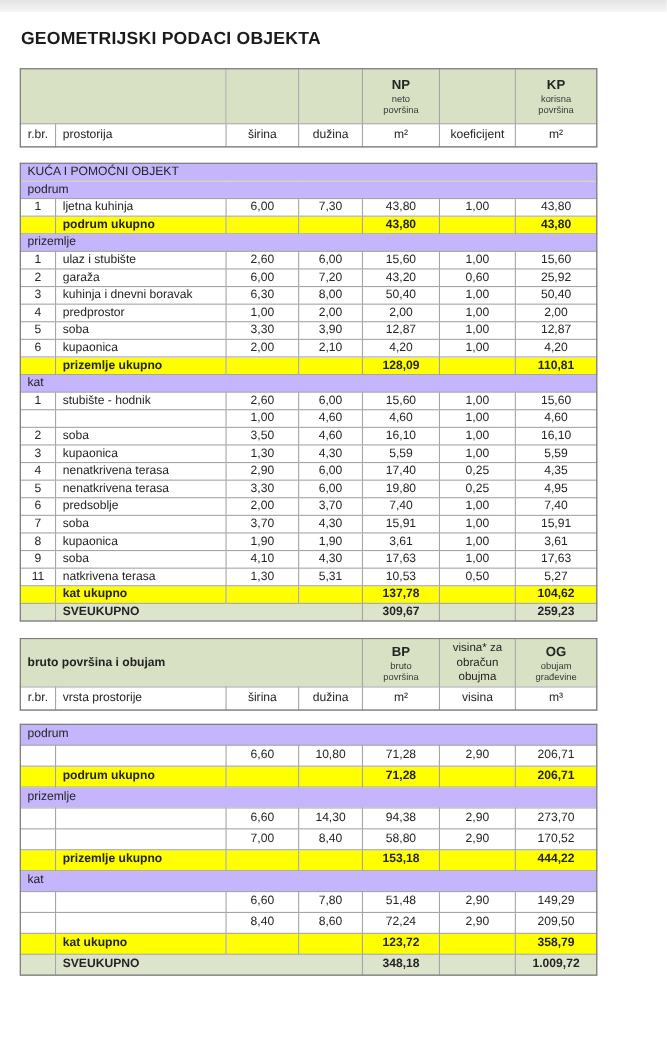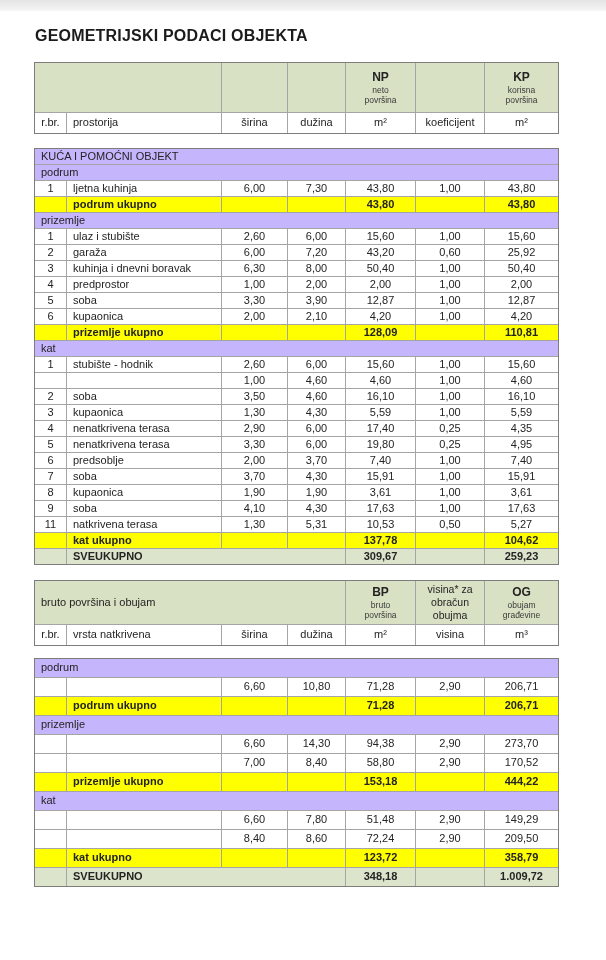--- a/index.html
+++ b/index.html
@@ -8,21 +8,21 @@
     background: #ffffff;
     overflow: hidden;
     font-family: "Liberation Sans", "DejaVu Sans", sans-serif;
     color: #242424;
     -webkit-font-smoothing: antialiased;
   }
   .scan-edge {
     position: absolute; top: 0; left: 0; width: 606px; height: 11px;
     background: linear-gradient(#e4e4e4, #f6f6f6);
   }
-  .page { position: absolute; top: 27px; left: 34px; width: 540px; }
+  .page { position: absolute; top: 27px; left: 18px; width: 540px; }
   h1.doc-title {
     font-size: 16px; font-weight: bold; letter-spacing: 0.2px;
     margin: 0 0 17px 1px; color: #1b1b1b; white-space: nowrap;
   }
   table.grid {
     border-collapse: collapse; table-layout: fixed; width: 524px;
     font-size: 11px; color: #242424;
     outline: 1px solid #7d7d7d; outline-offset: -1px;
   }
   table.grid td {
@@ -42,21 +42,21 @@
   .code { font-weight: bold; font-size: 12px; line-height: 1.25; }
   .small { font-size: 8.5px; line-height: 1.18; color: #3a3a3a; }
   .vis { font-size: 10.5px; line-height: 1.22; }
   .c-rbr { text-align: center; }
   .c-name, td.c-section, .c-label, .hdr-title { text-align: left !important; padding-left: 6px !important; }
   
   tr.row-section td { font-weight: normal; background: #c4b5fd; }
   tr.row-data td { font-weight: normal; background: #fff; }
   tr.row-total td { background: var(--total-yellow, #ffff00); font-weight: bold; }
   tr.row-grand td { background: var(--grand-green, #dde4cc); font-weight: bold; }
-  .hdr-title { font-weight: normal; margin-top: 22px; }
+  .hdr-title { font-weight: bold; margin-top: 22px; }
   .gap14 { height: 14px; } .gap15 { height: 15px; } .gap12 { height: 12px; }
 </style>
 </head>
 <body>
 
 <div class="scan-edge"></div>
 
 <div class="page">
 
   <h1 class="doc-title">GEOMETRIJSKI PODACI OBJEKTA</h1>
@@ -350,21 +350,21 @@
           <div class="vis">obujma</div>
         </td>
         <td>
           <div class="code">OG</div>
           <div class="small">obujam</div>
           <div class="small">građevine</div>
         </td>
       </tr>
       <tr class="row-sub">
         <td class="c-rbr">r.br.</td>
-        <td class="c-name">vrsta natkrivena</td>
+        <td class="c-name">vrsta prostorije</td>
         <td>širina</td>
         <td>dužina</td>
         <td>m²</td>
         <td>visina</td>
         <td>m³</td>
       </tr>
     </tbody>
   </table>
 
   <div class="gap12"></div>

